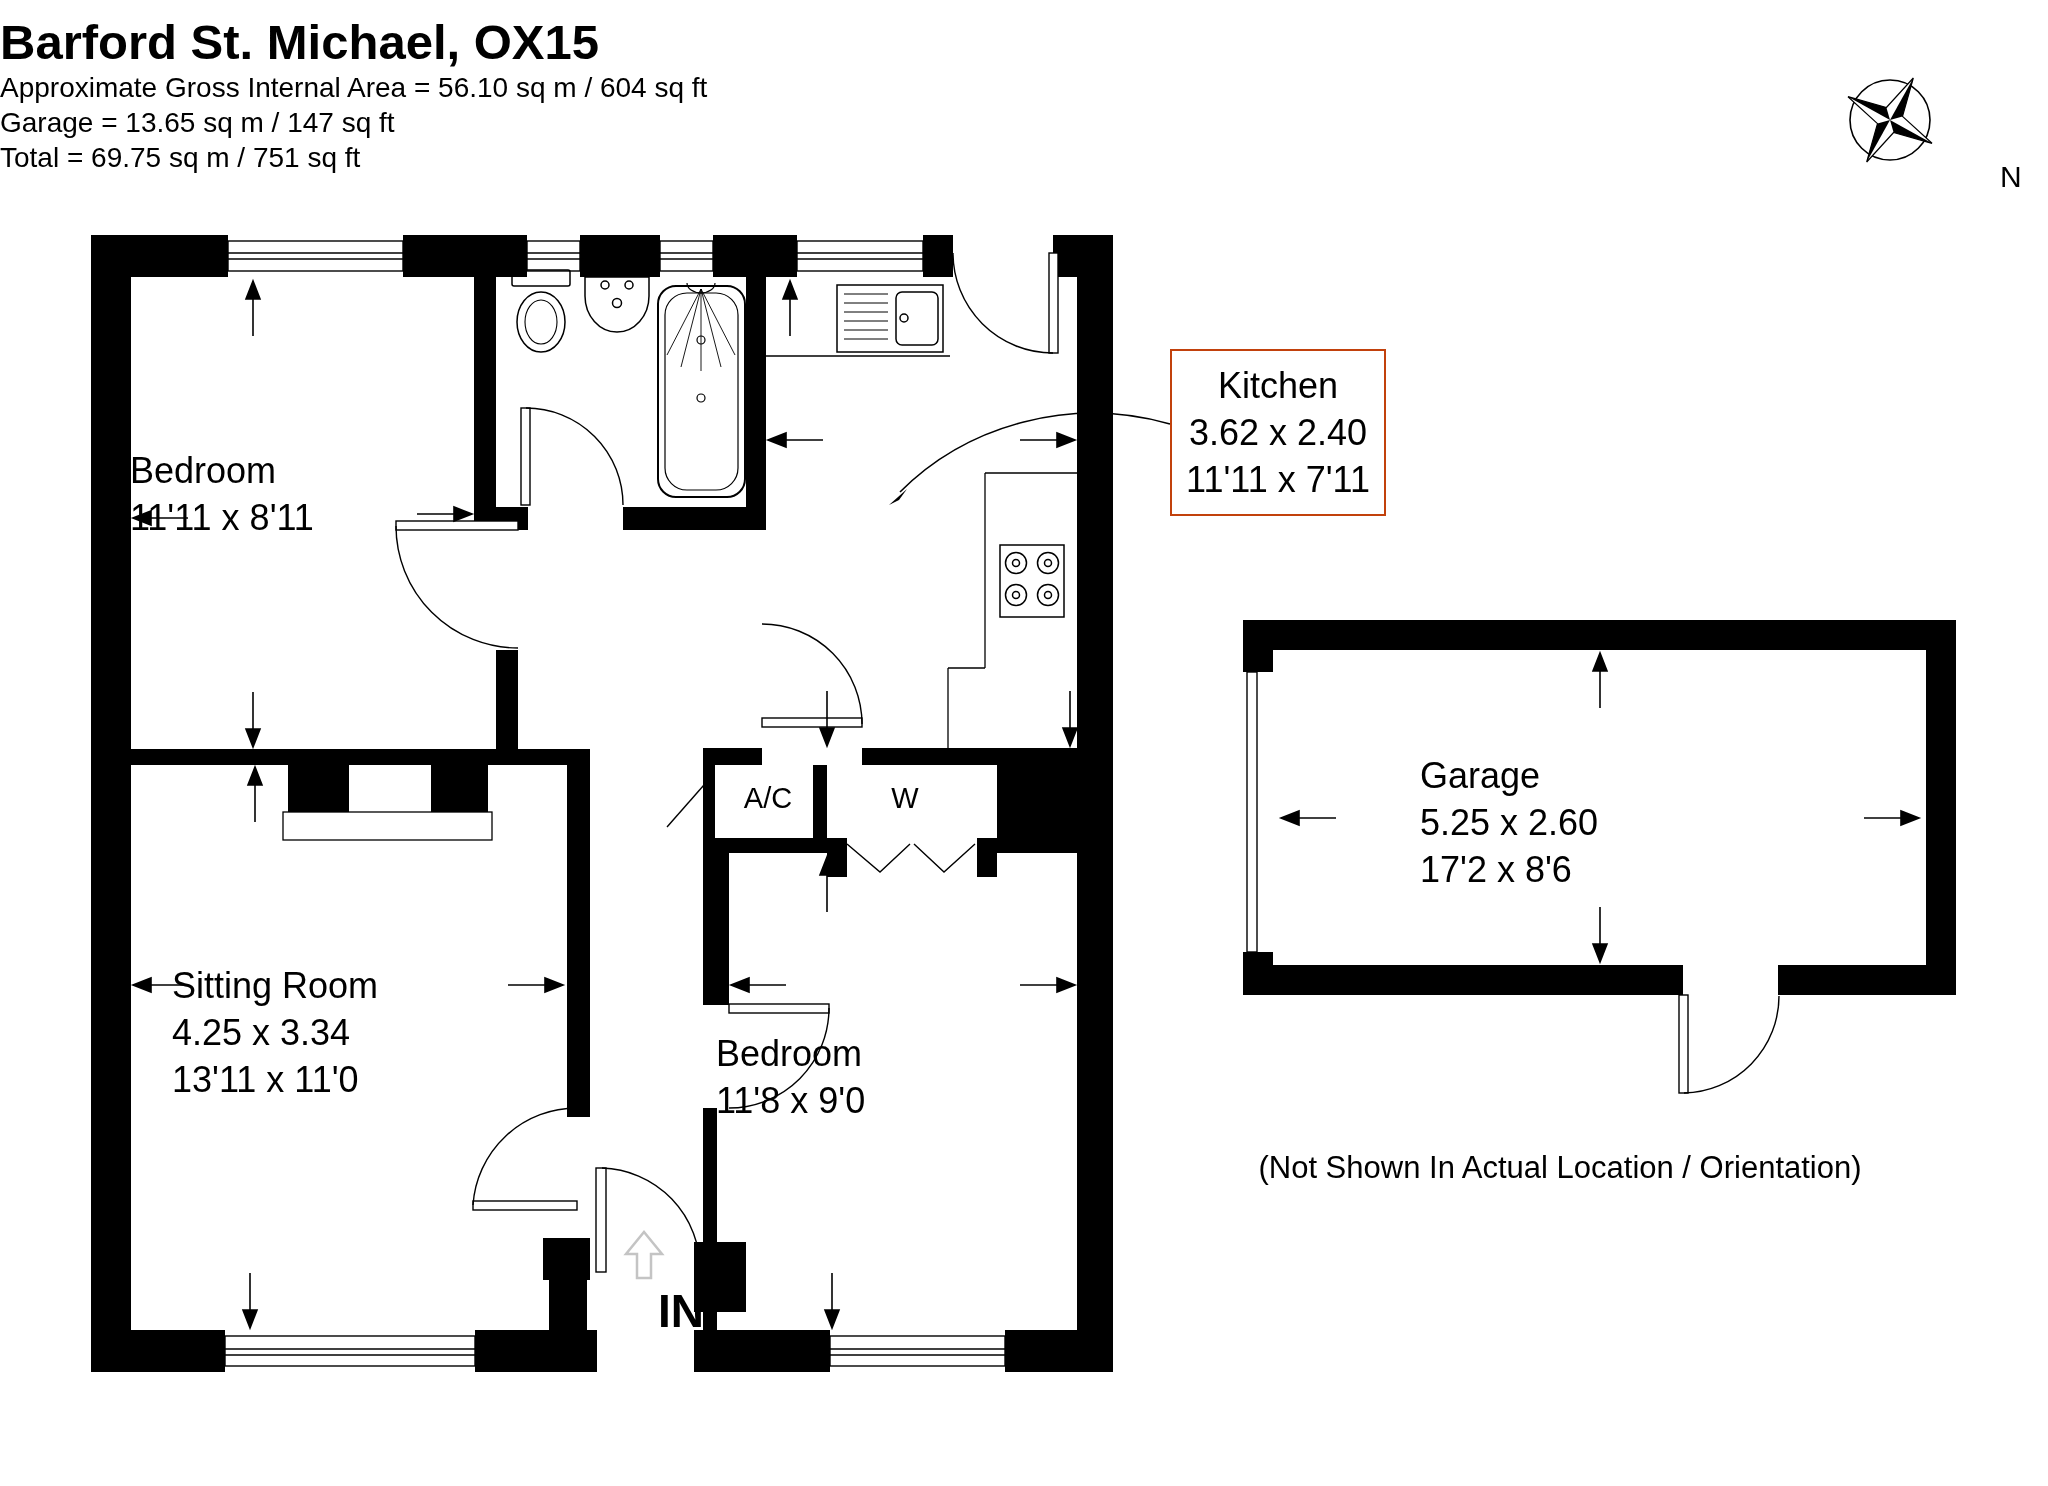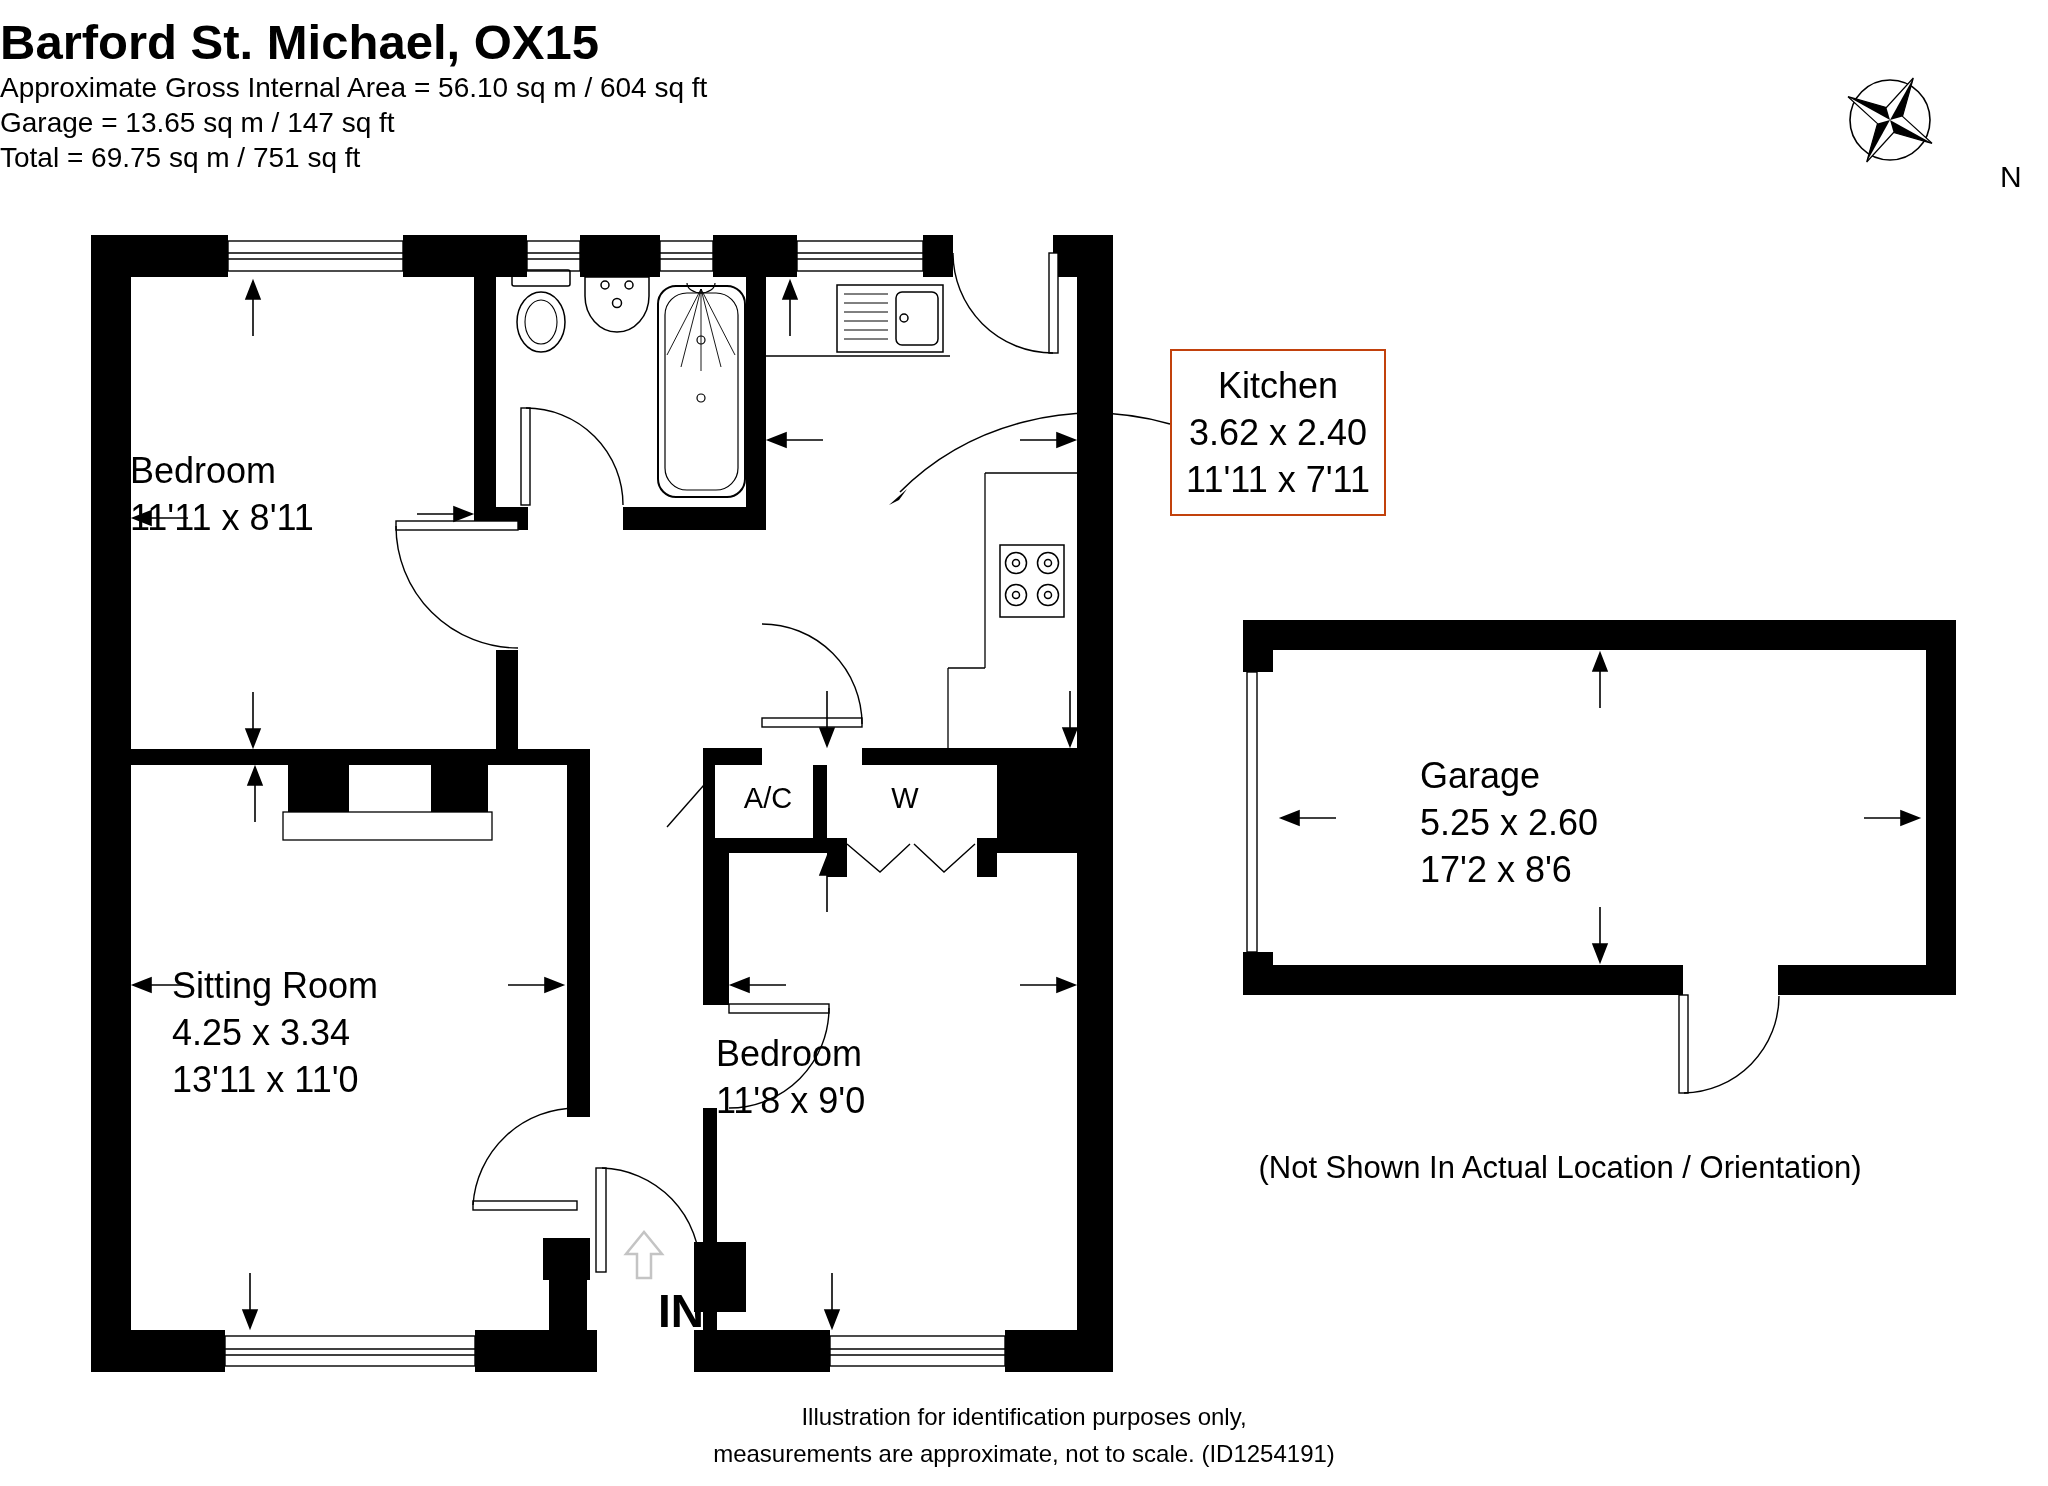--- a/index.html
+++ b/index.html
@@ -385,18 +385,14 @@
     <div>17'2 x 8'6</div>
   </div>
 
   <div class="small-label" style="left:708px;top:782px;width:120px;">A/C</div>
   <div class="small-label" style="left:845px;top:782px;width:120px;">W</div>
 
   <div class="in-label">IN</div>
 
   <div class="note">(Not Shown In Actual Location / Orientation)</div>
 
-  <div class="footer">
-    <div>Illustration for identification purposes only,</div>
-    <div>measurements are approximate, not to scale. (ID1254191)</div>
-  </div>
 
 </div>
 
 </body></html>

